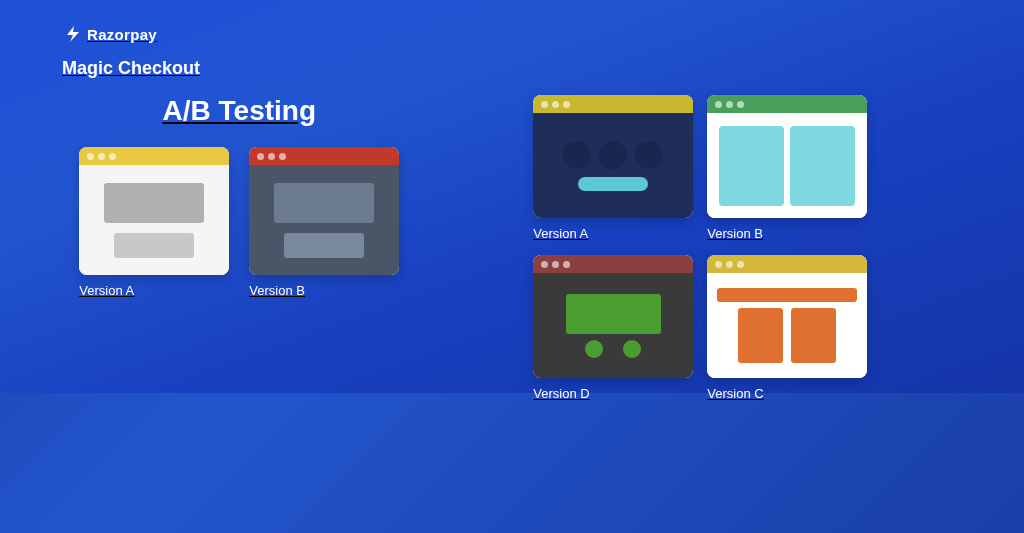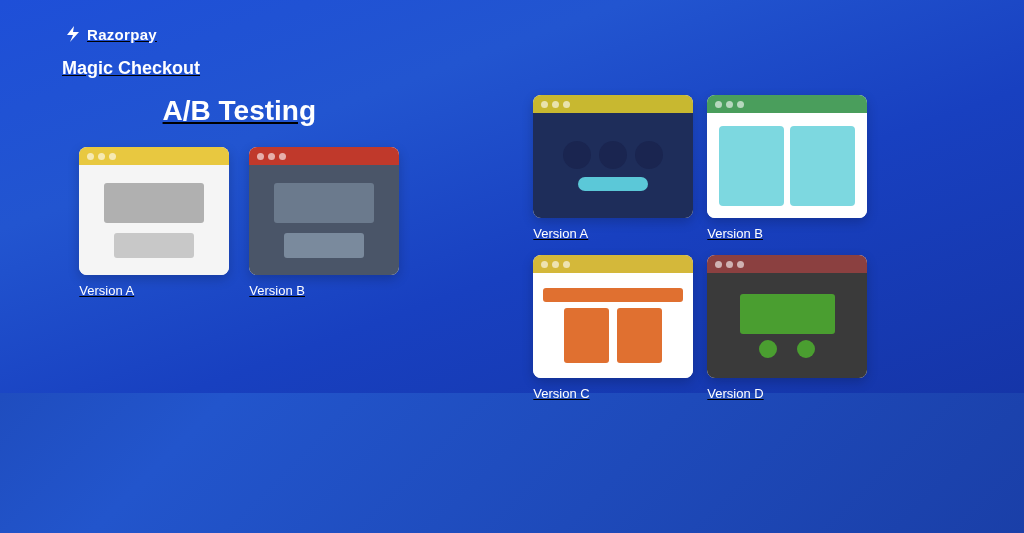--- a/index.html
+++ b/index.html
@@ -405,52 +405,52 @@
             </div>
             <div class="browser-body">
               <div class="mv-panel"></div>
               <div class="mv-panel"></div>
             </div>
           </div>
           <span class="card-label">Version B</span>
         </div>
 
         <div class="card-wrapper">
+          <div class="browser-card mv-card mv-version-d">
+            <div class="browser-titlebar">
+              <div class="dot"></div>
+              <div class="dot"></div>
+              <div class="dot"></div>
+            </div>
+            <div class="browser-body">
+              <div class="mv-green-rect"></div>
+              <div class="mv-wheels-row">
+                <div class="mv-wheel"></div>
+                <div class="mv-wheel"></div>
+              </div>
+            </div>
+          </div>
+          <span class="card-label">Version D</span>
+        </div>
+
+        <div class="card-wrapper">
           <div class="browser-card mv-card mv-version-c">
             <div class="browser-titlebar">
               <div class="dot"></div>
               <div class="dot"></div>
               <div class="dot"></div>
             </div>
             <div class="browser-body">
               <div class="mv-top-bar"></div>
               <div class="mv-bottom-row">
                 <div class="mv-square"></div>
                 <div class="mv-square"></div>
               </div>
             </div>
           </div>
           <span class="card-label">Version C</span>
         </div>
 
-        <div class="card-wrapper">
-          <div class="browser-card mv-card mv-version-d">
-            <div class="browser-titlebar">
-              <div class="dot"></div>
-              <div class="dot"></div>
-              <div class="dot"></div>
-            </div>
-            <div class="browser-body">
-              <div class="mv-green-rect"></div>
-              <div class="mv-wheels-row">
-                <div class="mv-wheel"></div>
-                <div class="mv-wheel"></div>
-              </div>
-            </div>
-          </div>
-          <span class="card-label">Version D</span>
-        </div>
-
       </div>
     </div>
 
   </div>
 </div>
 
 </body></html>

